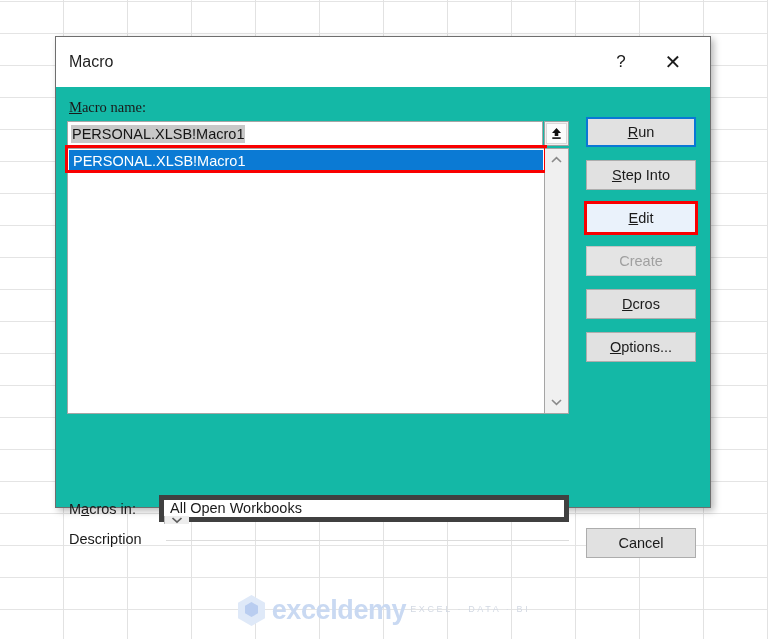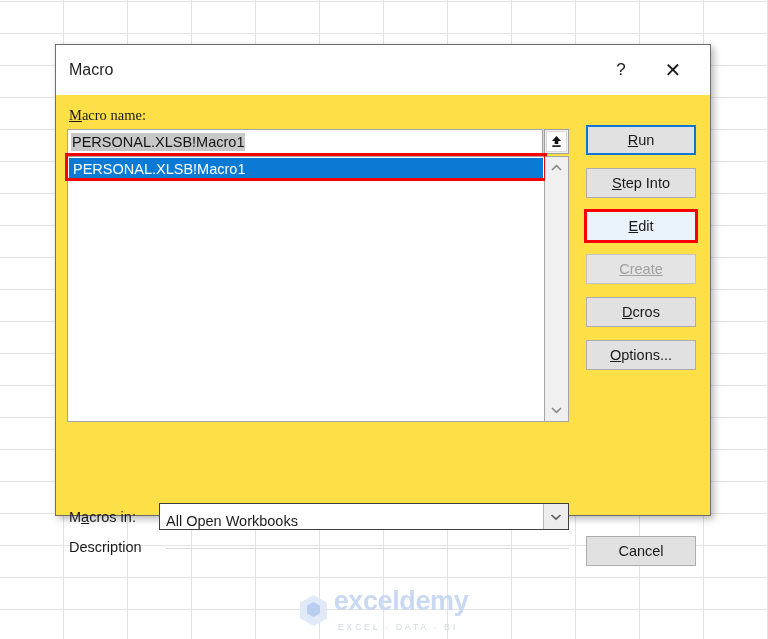--- a/index.html
+++ b/index.html
@@ -47,21 +47,21 @@
     gap: 7px;
   }
   #watermark .wm-cube {
     width: 27px;
     height: 31px;
     position: relative;
   }
   #watermark .wm-cube svg { display:block; }
   #watermark .wm-text-wrap {
     display: flex;
-    flex-direction: column;
+    flex-direction: row;
     align-items: flex-start;
     line-height: 1;
   }
   #watermark .wm-name {
     font-size: 27px;
     color: #c9d9f2;
     letter-spacing: -0.4px;
     font-weight: 600;
   }
   #watermark .wm-tag {
@@ -69,24 +69,24 @@
     color: #d3d9e3;
     letter-spacing: 2.6px;
     margin-top: 8px;
     margin-left: 4px;
   }
 
   
   #macro-dialog {
     position: absolute;
     left: 55px;
-    top: 44px;
+    top: 36px;
     width: 656px;
     height: 472px;
-    background: #fde047;
+    background: #14b8a6;
     border: 1px solid #6e6e6e;
     box-shadow: 3px 3px 7px rgba(0,0,0,0.28);
     box-sizing: border-box;
   }
   #dialog-titlebar {
     height: 50px;
     background: #ffffff;
     display: flex;
     align-items: center;
     box-sizing: border-box;
@@ -241,24 +241,25 @@
 
   
   #macros-in-label { left: 13px; top: 414px; }
   #macros-in-select {
     position: absolute;
     left: 103px;
     top: 408px;
     width: 410px;
     height: 27px;
     background: #ffffff;
-    border: 1px solid #404040;
-    box-sizing: border-box;
-    display: flex;
-    align-items: flex-end;
+    border: 5px solid #404040;
+    box-sizing: border-box;
+    display: flex;
+    align-items: flex-start;
+    flex-direction: column;
   }
   #macros-in-value {
     flex: 1;
     font-size: 14.5px;
     color: #1a1a1a;
     padding-left: 6px;
   }
   #macros-in-arrow {
     width: 25px;
     height: 25px;
@@ -319,21 +320,20 @@
     height: 34px;
     border: 3px solid #f90000;
     box-sizing: border-box;
     pointer-events: none;
   }
   #create-button {
     top: 159px;
     color: #a0a0a0;
     background: #e4e4e4;
     border: 1px solid #c3c3c3;
-    text-decoration: underline;
   }
   #delete-button { top: 202px; }
   #options-button { top: 245px; }
   #cancel-button { top: 431px; margin-top: 10px; }
 </style>
 </head>
 <body>
 
 <div id="excel-grid"></div>
 

